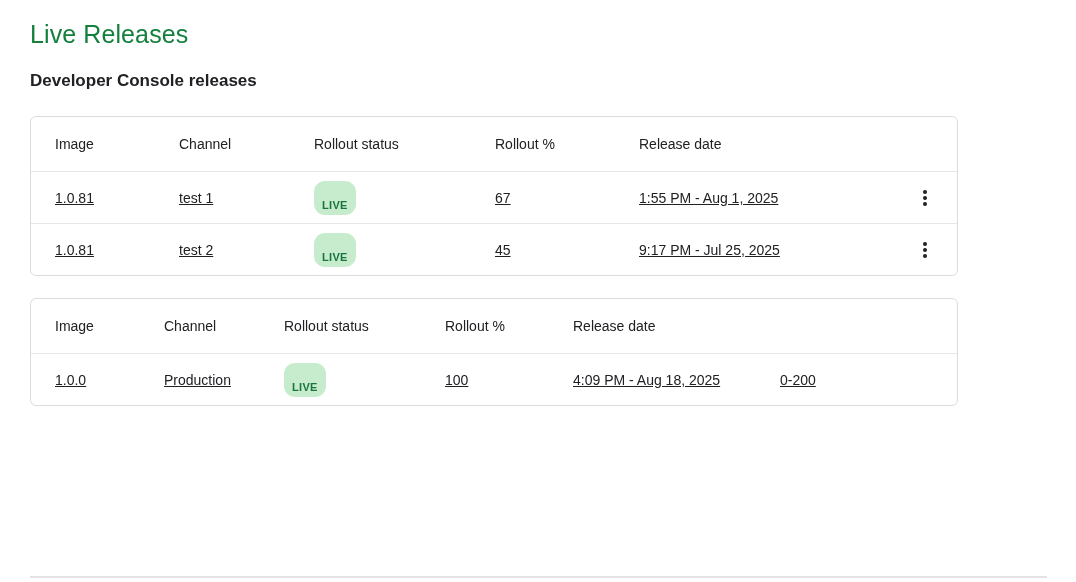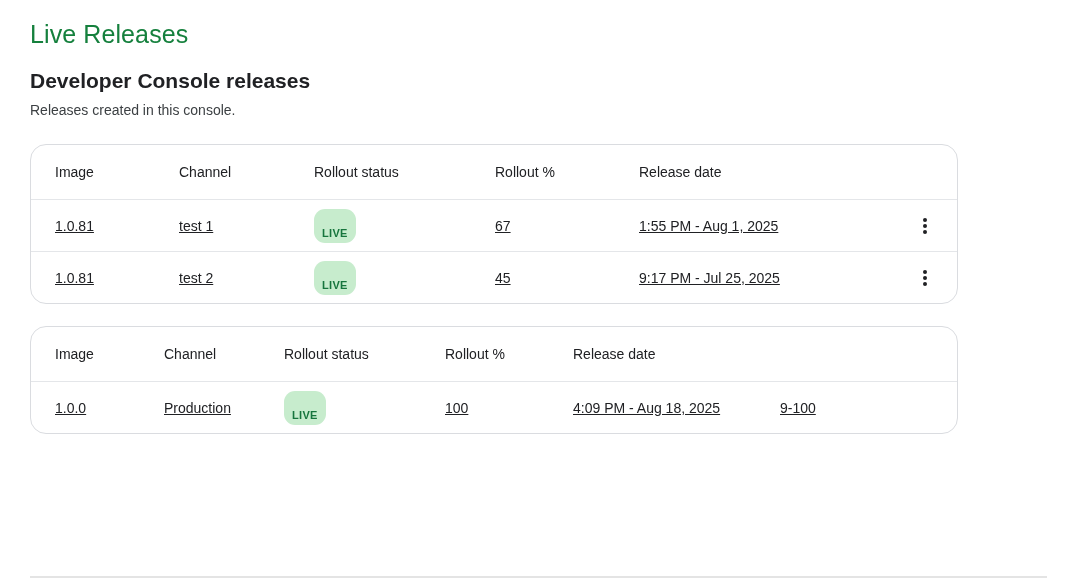--- a/index.html
+++ b/index.html
@@ -17,39 +17,39 @@
 
   .page-title {
     font-size: 25px;
     font-weight: 400;
     color: #15803d;
     letter-spacing: 0.1px;
     line-height: 28px;
   }
 
   .section-heading {
-    font-size: 21px;
+    font-size: 17px;
     font-weight: 700;
     color: #202124;
     line-height: 22px;
   }
   .section-desc {
     font-size: 14px;
     color: #3c4043;
     line-height: 20px;
     margin-top: 8px;
   }
   .section-1 .section-heading { margin-top: 22px; }
   .section-2 .section-heading { margin-top: 25px; }
   .section-2 .section-desc { max-width: 890px; }
 
   .table {
     width: 928px;
     border: 1px solid #dadce0;
-    border-radius: 16px;
+    border-radius: 6px;
     background: #fff;
     overflow: hidden;
   }
   .section-1 .table { margin-top: 24px; }
   .section-2 .table { margin-top: 22px; }
 
   .trow {
     display: grid;
     align-items: center;
     padding: 0 14px 0 24px;
@@ -117,21 +117,20 @@
 </style>
 </head>
 <body>
 
 <div class="page">
 
   <h1 class="page-title">Live Releases</h1>
 
   <section class="section-1">
     <h2 class="section-heading">Developer Console releases</h2>
-    <p class="section-desc">Releases created in this console.</p>
 
     <div class="table table-1">
       <div class="trow thead">
         <div class="th">Image</div>
         <div class="th">Channel</div>
         <div class="th">Rollout status</div>
         <div class="th">Rollout %</div>
         <div class="th">Release date</div>
         <div class="th"></div>
       </div>
@@ -176,20 +175,20 @@
       </div>
 
       <div class="trow tbody-row">
         <div class="td">1.0.0</div>
         <div class="td">Production</div>
         <div class="td">
           <span class="badge">LIVE</span>
         </div>
         <div class="td">100</div>
         <div class="td">4:09 PM - Aug 18, 2025</div>
-        <div class="td">9-100</div>
+        <div class="td">0-200</div>
       </div>
     </div>
   </section>
 
 </div>
 
 <div class="bottom-divider"></div>
 
 </body></html>

